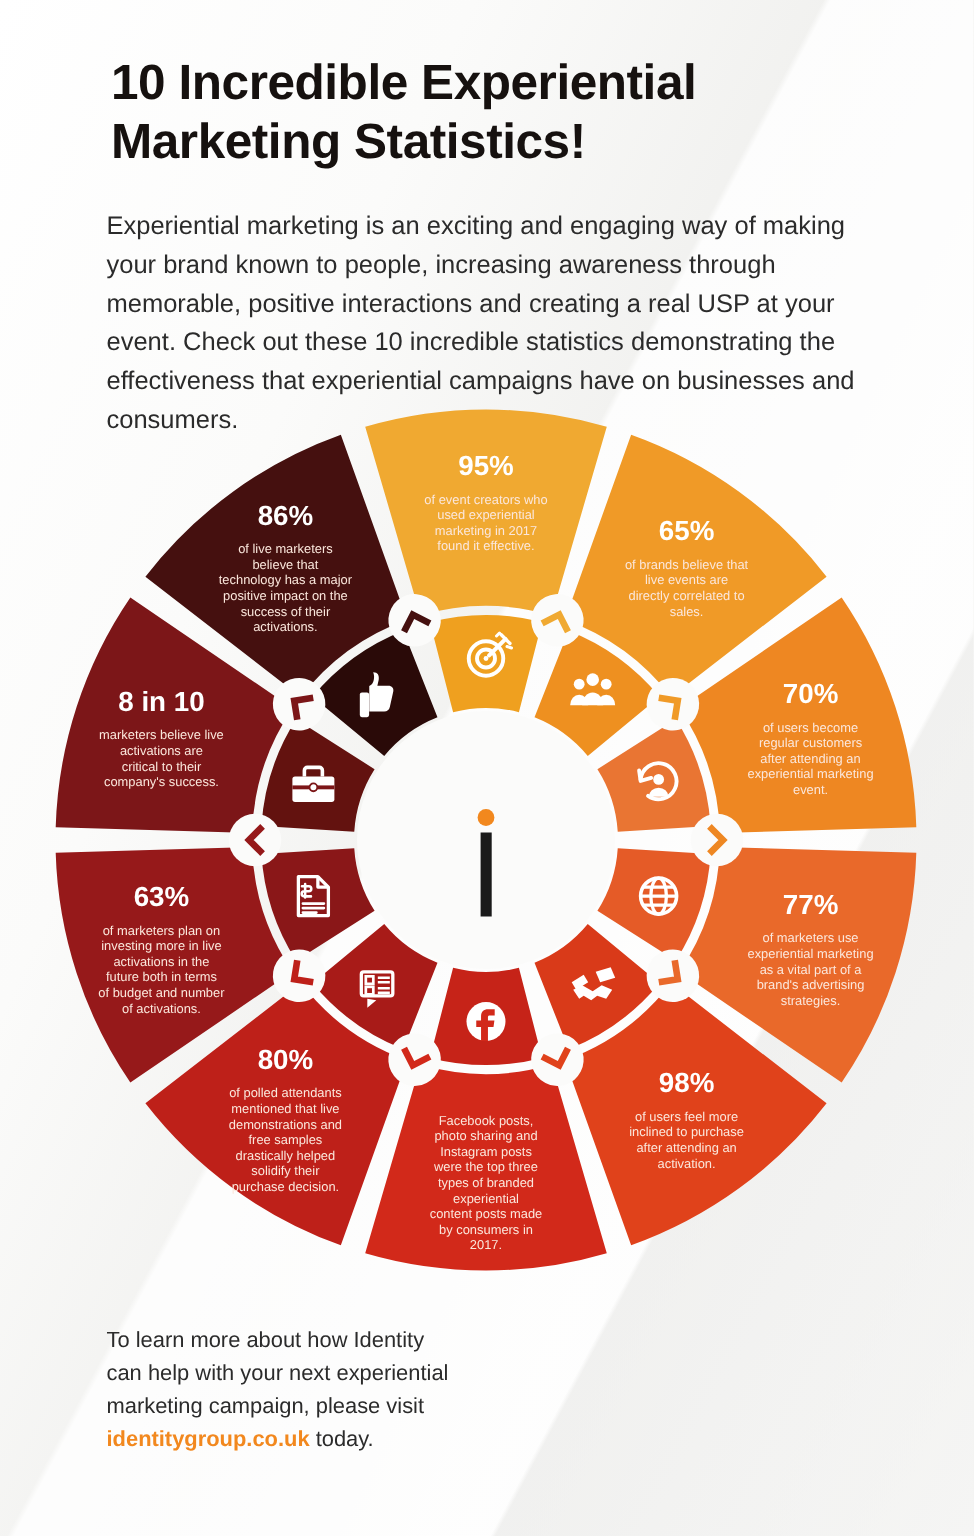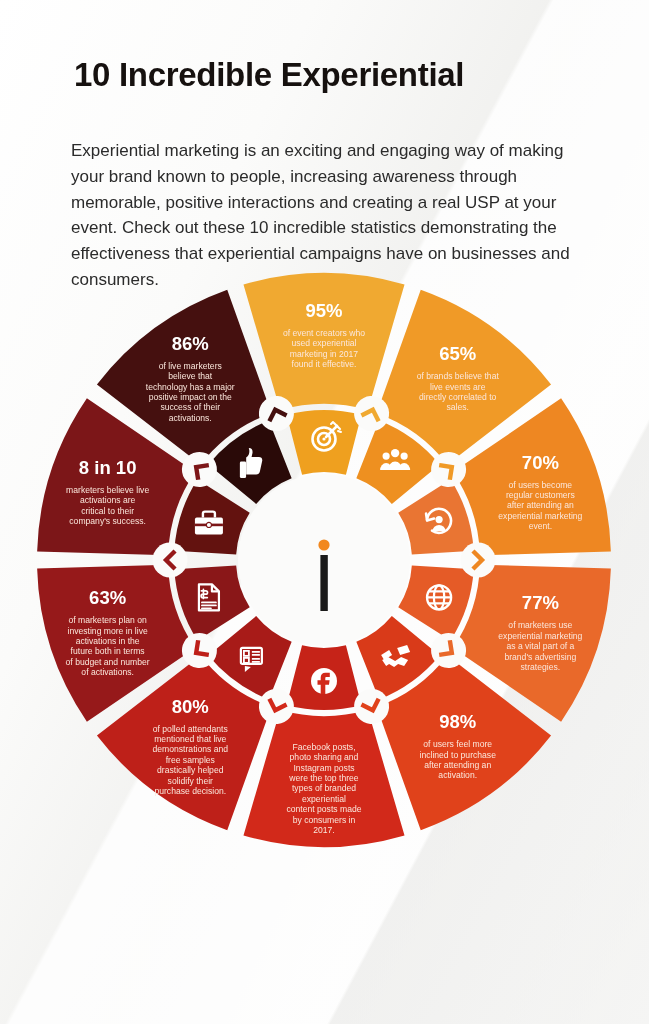--- a/index.html
+++ b/index.html
@@ -20,21 +20,21 @@
     pointer-events:none;
   }
   .diag2{
     position:absolute;inset:0;
     background:linear-gradient(118deg, rgba(0,0,0,0) 0%, rgba(0,0,0,0) 73%, rgba(230,230,228,.55) 73.3%, rgba(238,238,236,.5) 100%);
     pointer-events:none;
   }
 
   
   .header{position:absolute;left:45px;top:36px;right:40px;}
-  .hdr-row{display:flex;align-items:flex-start;margin-top:20px;}
+  .hdr-row{display:flex;align-items:flex-start;}
   .accent-bar{width:9px;background:#F3A02C;margin-right:20px;flex:0 0 auto;}
   h1{
     margin:0;font-size:33px;line-height:1.17;font-weight:bold;
     color:#16110f;letter-spacing:-0.3px;
   }
   .intro{
     position:absolute;left:71px;top:138px;width:508px;
     font-size:17px;line-height:1.52;color:#2b2b2b;
   }
 
@@ -71,20 +71,21 @@
 
 <div class="page">
   <div class="diag"></div>
   <div class="diag2"></div>
 
   <div class="header">
     <div class="hdr-row">
       <div class="accent-bar"></div>
       <h1>
         <span>10 Incredible Experiential</span><br>
+        <span>Marketing Statistics!</span>
       </h1>
     </div>
   </div>
   <div class="intro">Experiential marketing is an exciting and engaging way of making your brand known to people, increasing awareness through memorable, positive interactions and creating a real USP at your event. Check out these 10 incredible statistics demonstrating the effectiveness that experiential campaigns have on businesses and consumers.</div>
 
   <div class="wheel-wrap">
     <svg class="wheel" viewBox="0 0 620 610">
       <defs>
         <g id="ico-target">
           <circle cx="0" cy="0" r="11.5" fill="none" stroke="#fff" stroke-width="2.6"></circle>
@@ -238,14 +239,20 @@
           </g>
         </g>
 
       <circle cx="310" cy="305" r="86" fill="#fbfbfa"></circle>
       <circle cx="310" cy="290" r="5.6" fill="#F2881E"></circle>
       <rect x="306.4" y="300" width="7.4" height="56" fill="#1a1a1a"></rect>
     </svg>
   </div>
 
   <div class="footer">
+    <div class="foot-text">
+      <span>To learn more about how Identity</span><br>
+      <span>can help with your next experiential</span><br>
+      <span>marketing campaign, please visit</span><br>
+      <b>identitygroup.co.uk</b><span> today.</span>
+    </div>
   </div>
 </div>
 
 </body></html>

